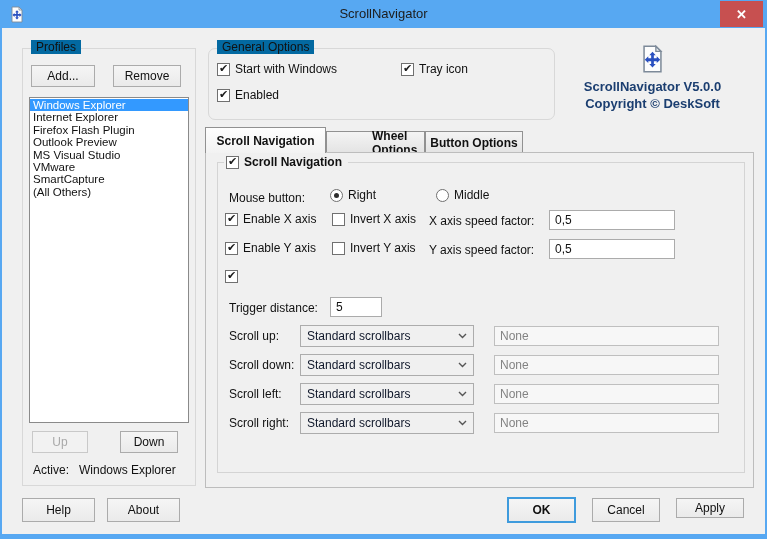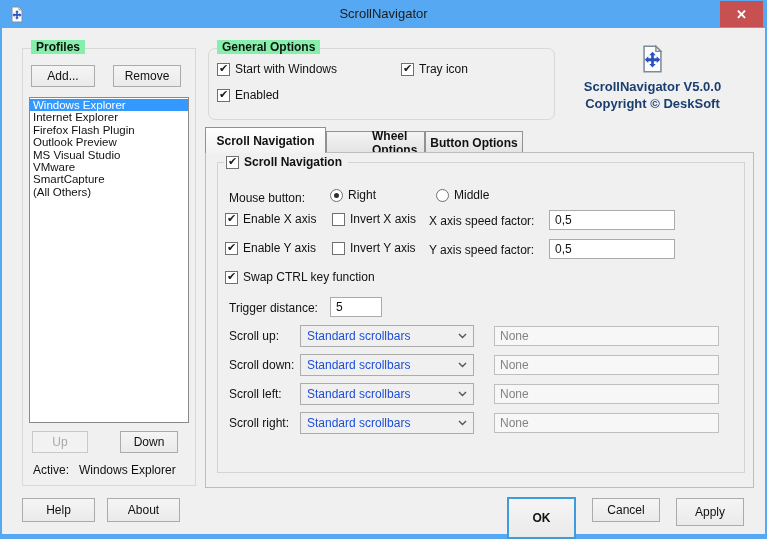--- a/index.html
+++ b/index.html
@@ -16,21 +16,21 @@
   .title-text { position:absolute; left:0; right:0; top:6px; text-align:center; font-size:13px; color:#1c1c1c; }
   .close-btn {
     position:absolute; right:4px; top:1px; width:43px; height:26px;
     background:#C75050; color:#fff; display:flex; align-items:center; justify-content:center;
     font-size:13px; font-weight:bold; cursor:default;
   }
   
   .body { position:absolute; left:2px; top:28px; width:763px; height:506px; background:#F0F0F0; }
   
   .groupbox { position:absolute; border:1px solid #D8D8D8; }
-  .grouplabel { position:absolute; top:-9px; left:8px; background:#86efac; padding:0 5px; font-weight:bold; font-size:12px; white-space:nowrap; }
+  .grouplabel { position:absolute; top:-9px; left:8px; background:#0369a1; padding:0 5px; font-weight:normal; font-size:12px; white-space:nowrap; }
   .btn {
     position:absolute; display:flex; align-items:center; justify-content:center;
     background:linear-gradient(#F5F5F5,#EAEAEA); border:1px solid #ABABAB;
     font-size:12px; color:#111; cursor:default;
   }
   .btn.disabled { color:#A9A9A9; border-color:#C9C9C9; background:#F2F2F2; }
   .btn.default { border:2px solid #3E9BDD; font-weight:bold; }
   .checkbox-row { position:absolute; display:flex; align-items:center; gap:5px; white-space:nowrap; }
   .checkbox {
     width:13px; height:13px; background:#fff; border:1px solid #707070;
@@ -43,21 +43,21 @@
     display:inline-flex; align-items:center; justify-content:center; flex:0 0 13px;
   }
   .radio.selected::after { content:""; width:5px; height:5px; border-radius:50%; background:#2e2e2e; }
   .field {
     position:absolute; border:1px solid #ABABAB; background:#fff; font-family:"Liberation Sans",sans-serif;
     font-size:12px; color:#111; padding:0 5px; height:20px;
   }
   .field.dim { background:#F7F7F7; border-color:#BFBFBF; color:#838383; }
   .combo {
     position:absolute; height:22px; background:#F0F0F0; border:1px solid #ACACAC;
-    display:flex; align-items:center; padding:0 6px; font-size:12px; color:#1d4ed8; cursor:default;
+    display:flex; align-items:center; padding:0 6px; font-size:12px; color:#0f172a; cursor:default;
   }
   .combo .chev { margin-left:auto; display:flex; align-items:center; }
   .label { position:absolute; white-space:nowrap; font-size:12px; color:#111; }
   
   .listbox { position:absolute; background:#fff; border:1px solid #8A8A8A; overflow:hidden; padding-top:1px; }
   .list-item { font-size:11.5px; line-height:12.4px; padding-left:3px; white-space:nowrap; cursor:default; }
   .list-item.selected { background:#3399FF; color:#fff; }
   
   .branding { position:absolute; left:563px; top:16px; width:175px; text-align:center; }
   .branding svg { display:inline-block; }
@@ -208,21 +208,20 @@
           <span class="checkbox"></span>
           <span>Invert Y axis</span>
         </div>
         <span class="label" style="left:211px; top:80px;">Y axis speed factor:</span>
         <input class="field" style="left: 331px; top: 76px; width: 126px;" value="0,5">
 
         <div class="checkbox-row" style="left:7px; top:107px;">
           <span class="checkbox">
               <span class="mark">✔</span>
             </span>
-          <span>Swap CTRL key function</span>
         </div>
 
         <span class="label" style="left:11px; top:138px;">Trigger distance:</span>
         <input class="field" style="left: 112px; top: 134px; width: 52px;" value="5">
 
         <span class="label" style="left:11px; top:166px;">Scroll up:</span>
         <div class="combo" style="left:82px; top:162px; width:174px;">
           <span>Standard scrollbars</span>
           <span class="chev">
               <svg width="9" height="6" viewBox="0 0 9 6">
@@ -267,24 +266,24 @@
 
       </div>
     </div>
 
     <div class="btn" style="left:20px; top:470px; width:73px; height:24px;">
       <span>Help</span>
     </div>
     <div class="btn" style="left:105px; top:470px; width:73px; height:24px;">
       <span>About</span>
     </div>
-    <div class="btn default" style="left:505px; top:469px; width:69px; height:42px;">
+    <div class="btn default" style="left:505px; top:469px; width:69px; height:26px;">
       <span>OK</span>
     </div>
     <div class="btn" style="left:590px; top:470px; width:68px; height:24px;">
       <span>Cancel</span>
     </div>
-    <div class="btn" style="left:674px; top:470px; width:68px; height:28px;">
+    <div class="btn" style="left:674px; top:470px; width:68px; height:20px;">
       <span>Apply</span>
     </div>
 
   </div>
 </div>
 
 </body></html>

